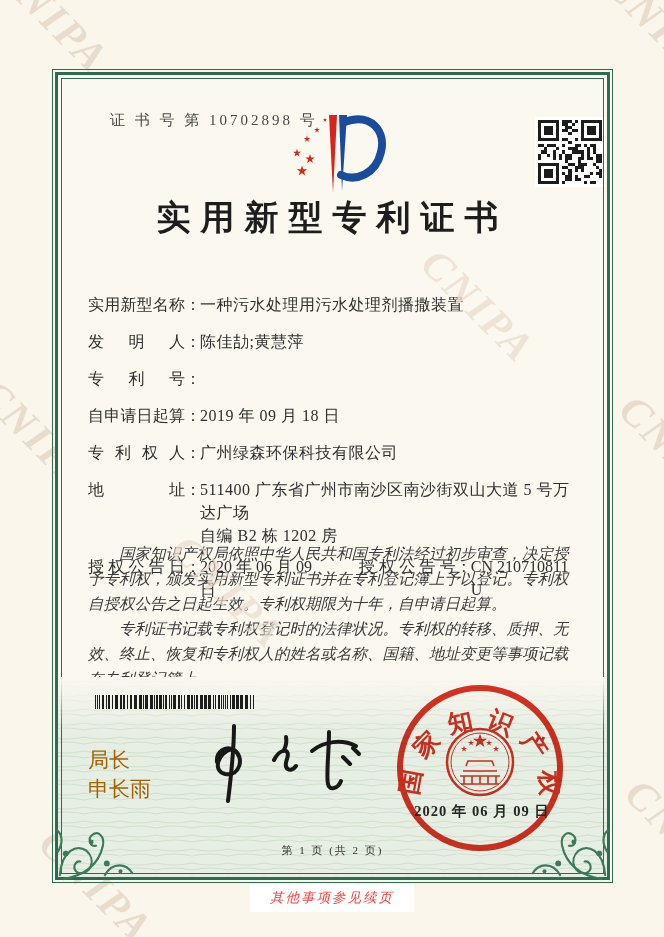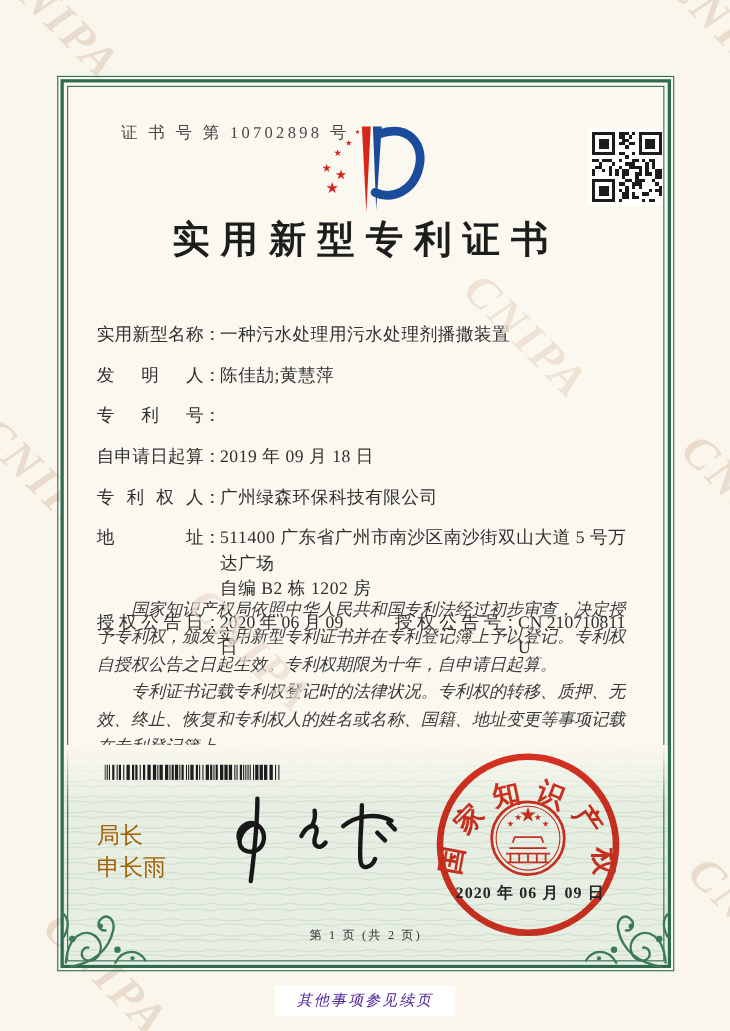--- a/index.html
+++ b/index.html
@@ -52,21 +52,21 @@
   .seal{position:absolute;left:336px;top:5px;width:172px;height:172px;z-index:3;opacity:.95;mix-blend-mode:multiply;}
   .seal-date{position:absolute;left:344px;top:125px;width:160px;text-align:center;z-index:4;
     font-size:14.5px;font-weight:bold;letter-spacing:1px;color:#262626;}
   .page-info{position:absolute;left:0;right:0;top:166px;text-align:center;font-size:11px;letter-spacing:2px;z-index:3;color:#333;}
   .corner{position:absolute;width:88px;height:88px;bottom:-4px;z-index:5;}
   .corner.left{left:-4px;}
   .corner.right{right:-4px;transform:scaleX(-1);}
   .footer-box{
     position:absolute;left:50%;top:884px;transform:translateX(-50%);
     background:#fff;padding:5px 20px;z-index:2;font-size:13.5px;font-style:italic;
-    letter-spacing:2px;color:#4c1d95;white-space:nowrap;margin-top:12px;
+    letter-spacing:2px;color:#ef4444;white-space:nowrap;
   }
 </style>
 </head>
 <body>
 
 <div class="wm" style="left:-18px;top:-8px">CNIPA</div>
 <div class="wm" style="left:592px;top:4px">CNIPA</div>
 <div class="wm" style="left:408px;top:282px;z-index:2;opacity:.75">CNIPA</div>
 <div class="wm" style="left:-34px;top:412px">CNIPA</div>
 <div class="wm" style="left:158px;top:568px;z-index:2;opacity:.7">CNIPA</div>

